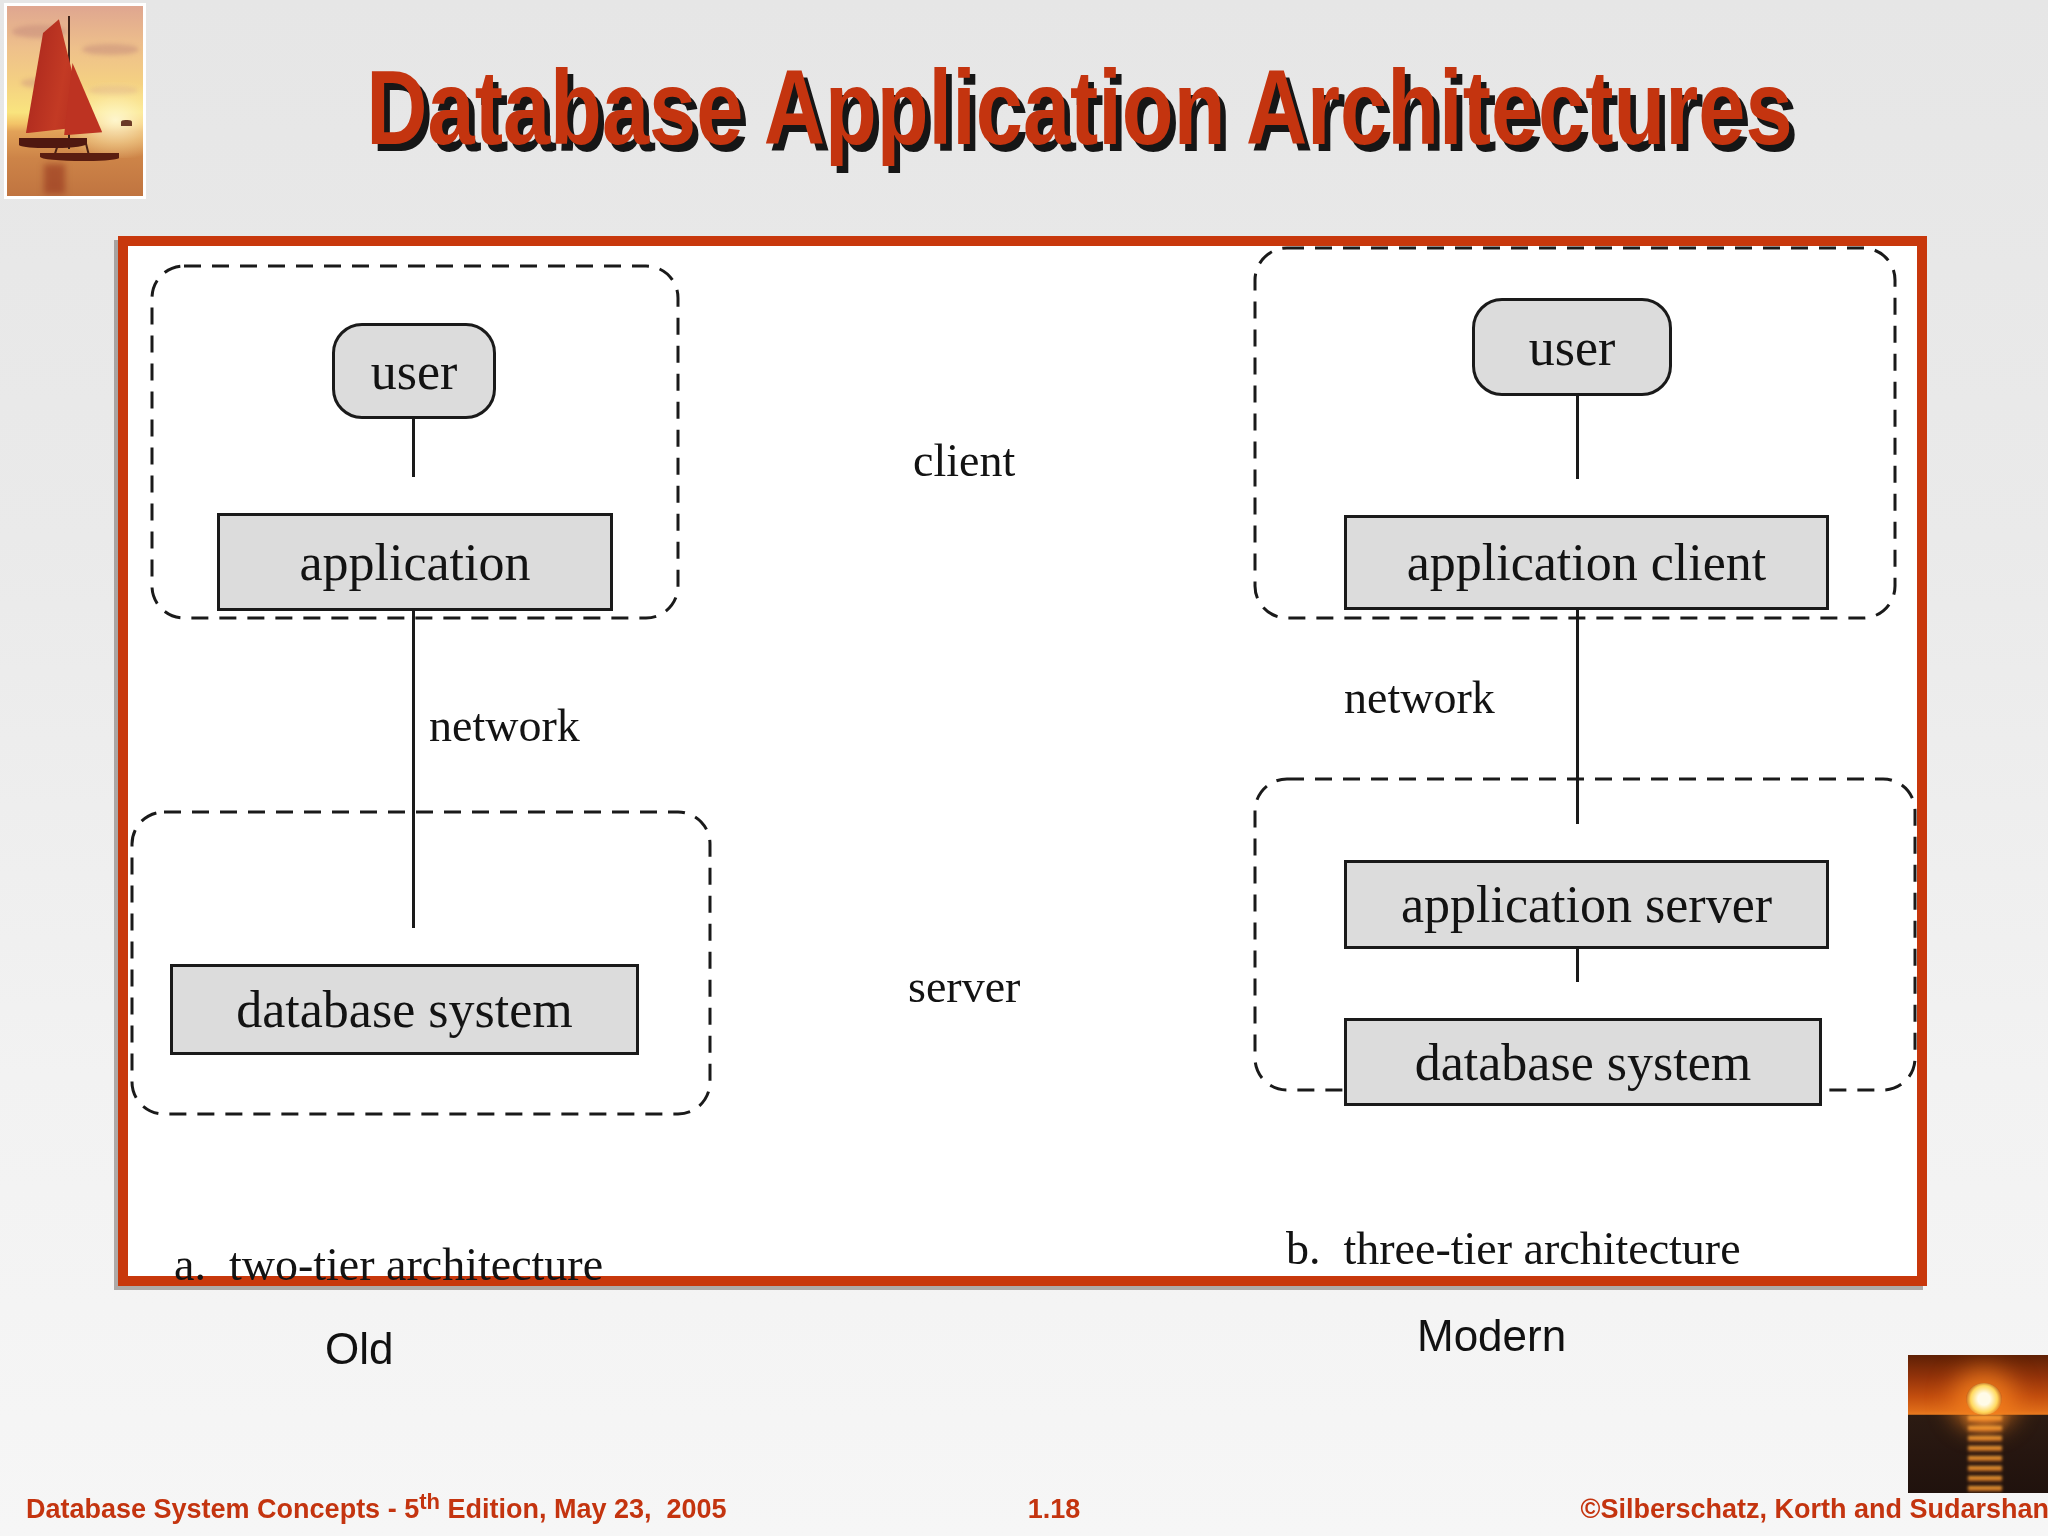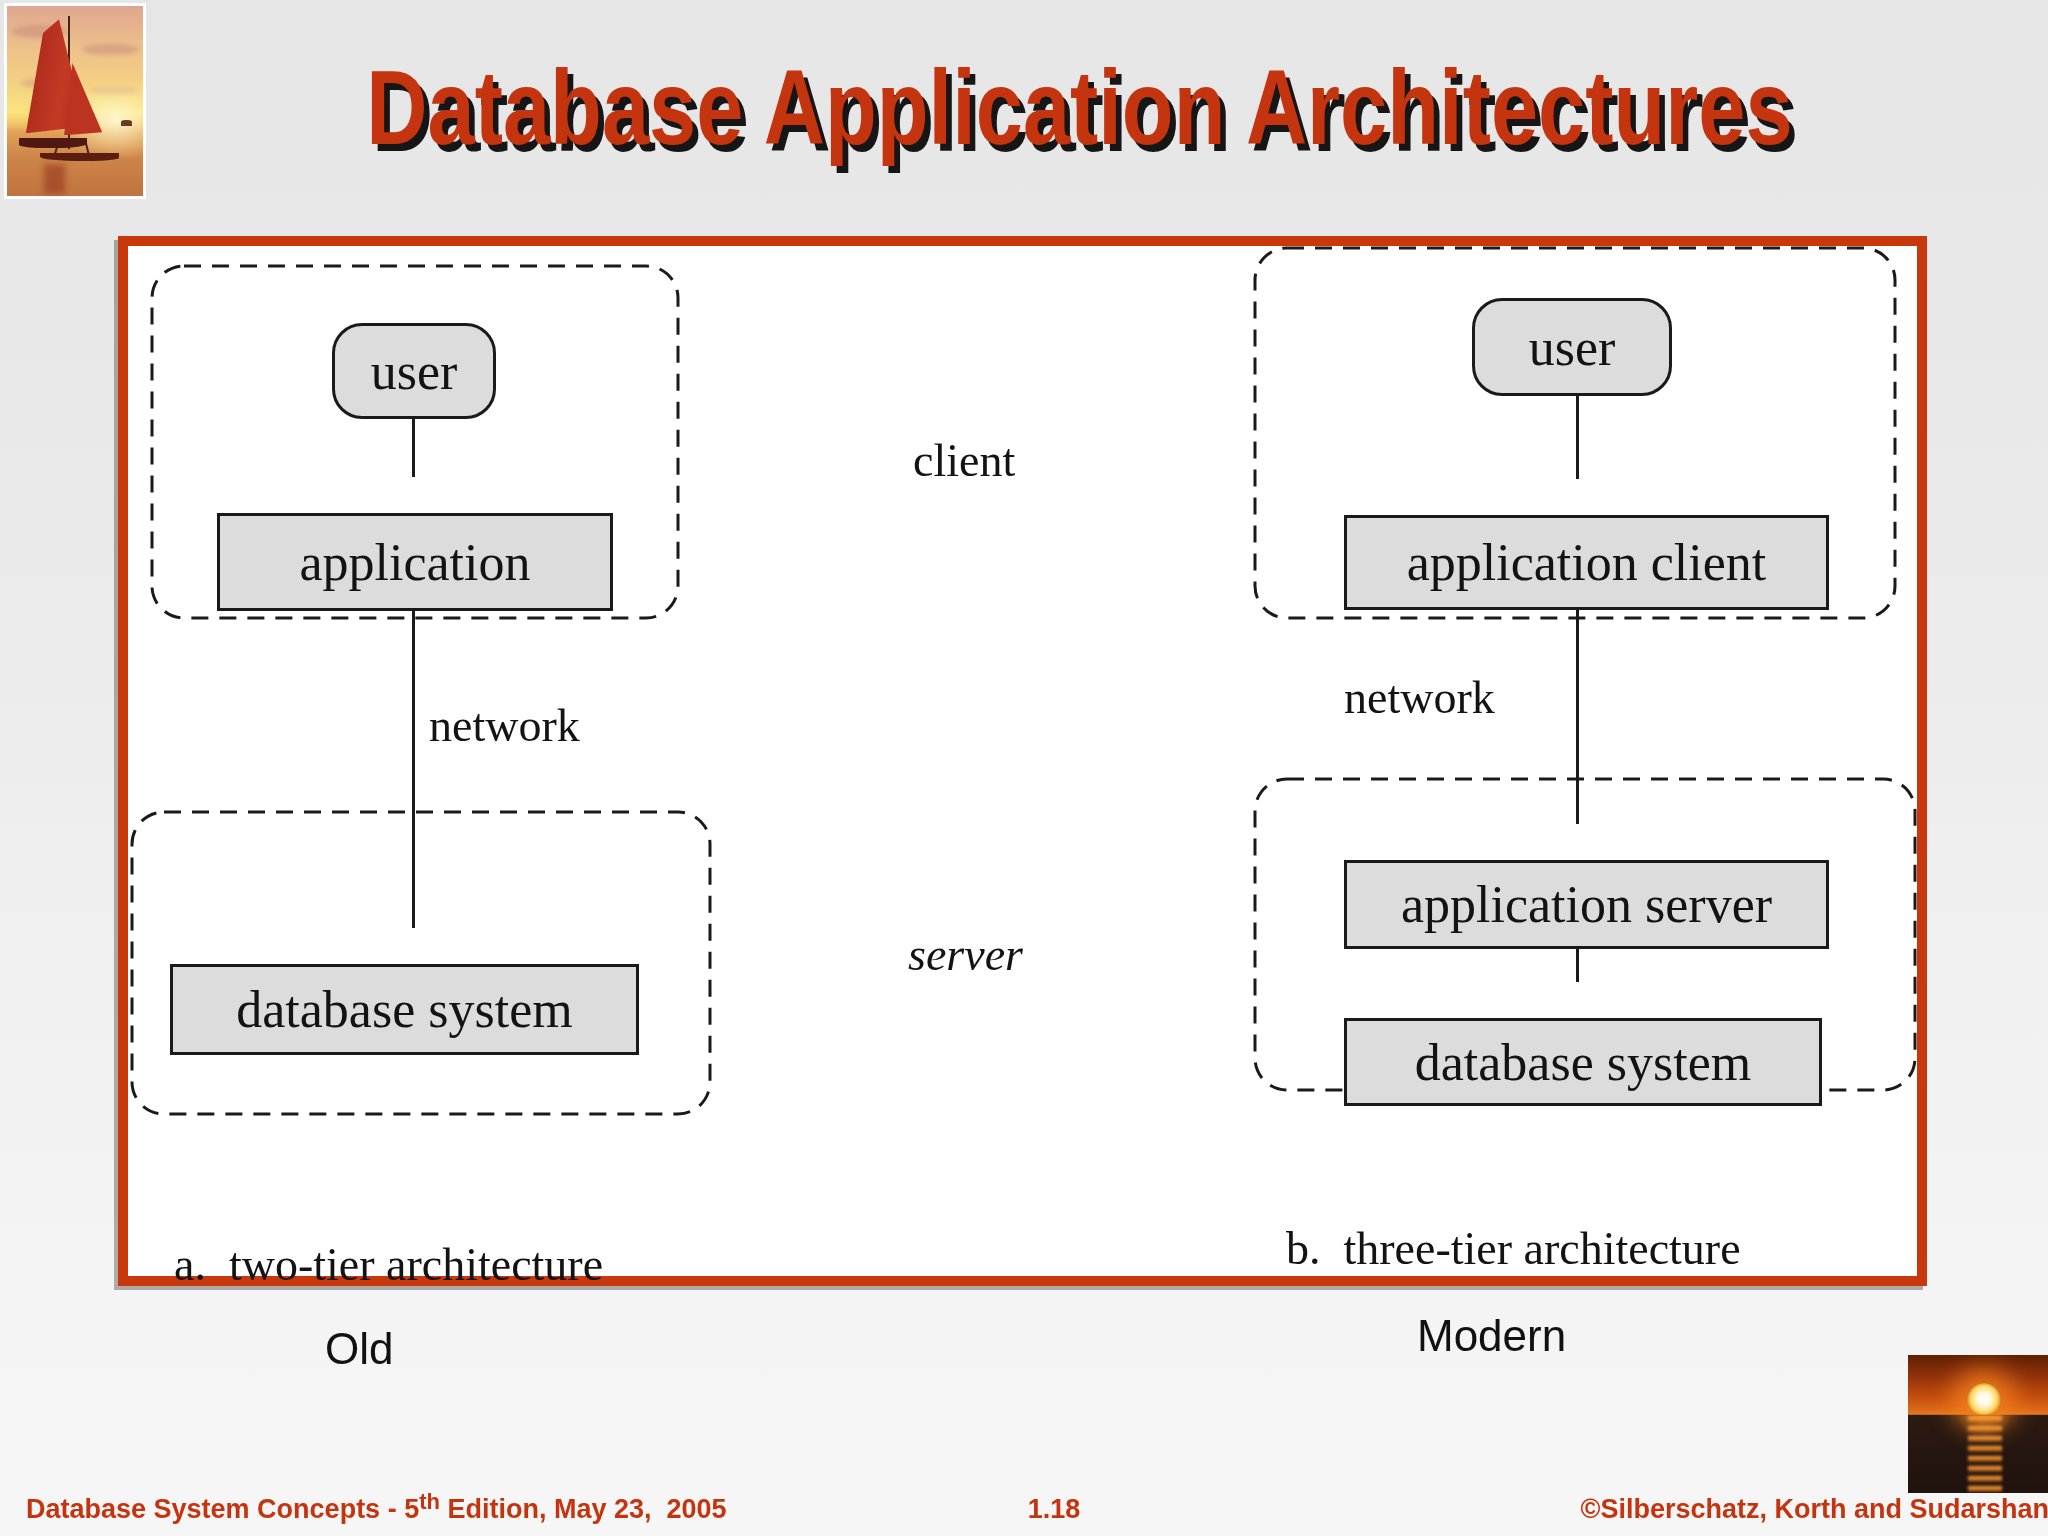--- a/index.html
+++ b/index.html
@@ -67,21 +67,21 @@
   #dash-server-right{left:1125px;top:531px;}
 
   #user-left{left:204px;top:41px;width:164px;height:96px;}
   #app-left{left:89px;top:231px;width:396px;height:98px;}
   #db-left{left:42px;top:682px;width:469px;height:91px;}
   #line-l1{left:284px;top:137px;height:94px;}
   #line-l2{left:284px;top:329px;height:353px;}
   #network-left{left:301px;top:453px;}
   #caption-a{left:46px;top:976px;margin-top:16px;}
   #client-mid{left:785px;top:188px;}
-  #server-mid{left:780px;top:682px;font-style:italic;}
+  #server-mid{left:780px;top:714px;}
 
   #user-right{left:1344px;top:16px;width:200px;height:98px;}
   #appclient-right{left:1216px;top:233px;width:485px;height:95px;}
   #appserver-right{left:1216px;top:578px;width:485px;height:89px;}
   #db-right{left:1216px;top:736px;width:478px;height:88px;}
   #line-r1{left:1448px;top:114px;height:119px;}
   #line-r2{left:1448px;top:328px;height:250px;}
   #line-r3{left:1448px;top:667px;height:69px;}
   #network-right{left:1216px;top:425px;}
   #caption-b{left:1158px;top:976px;}

